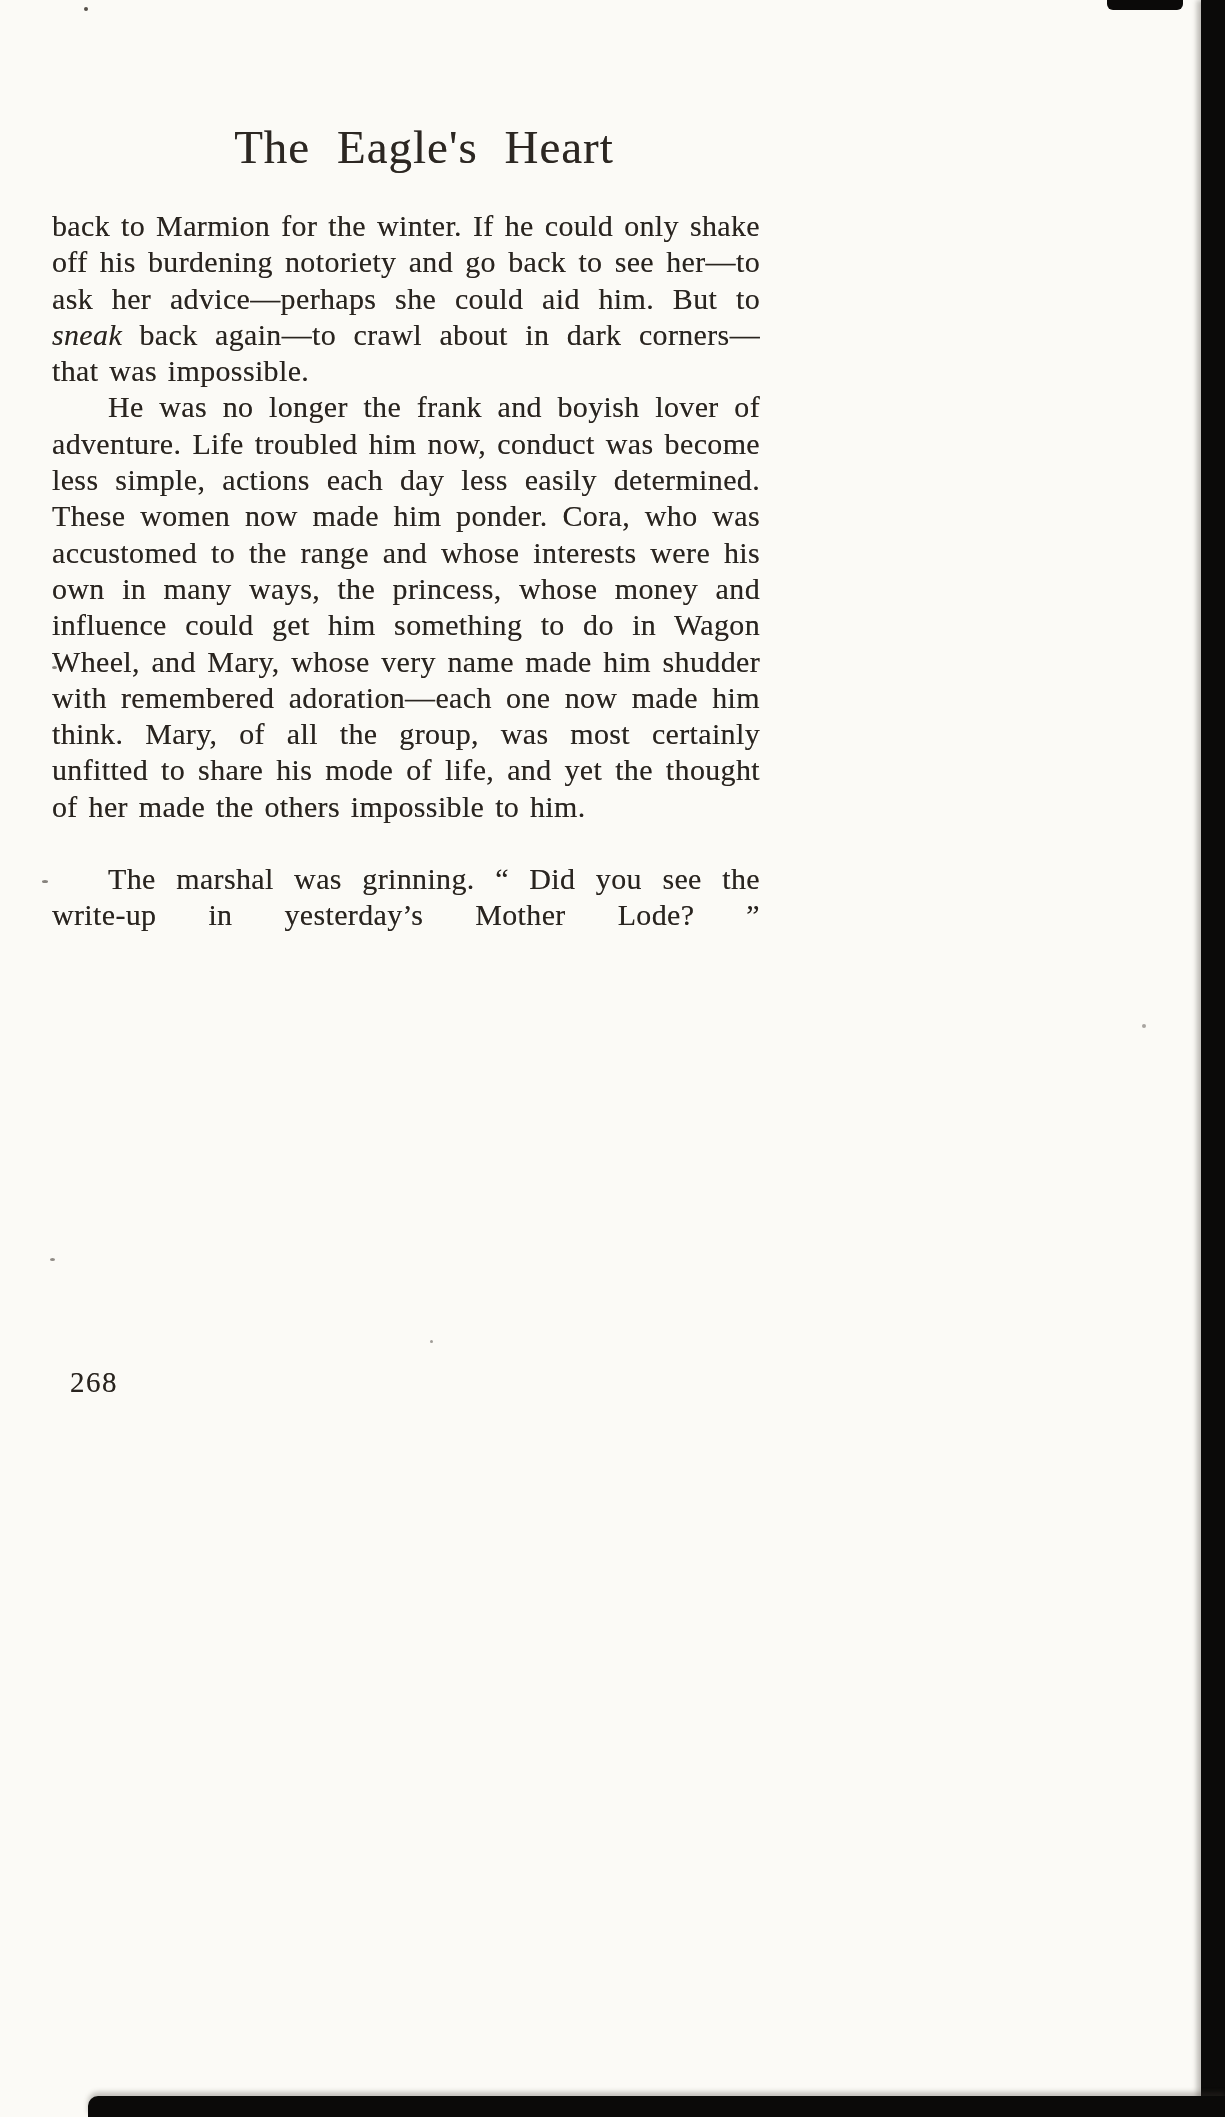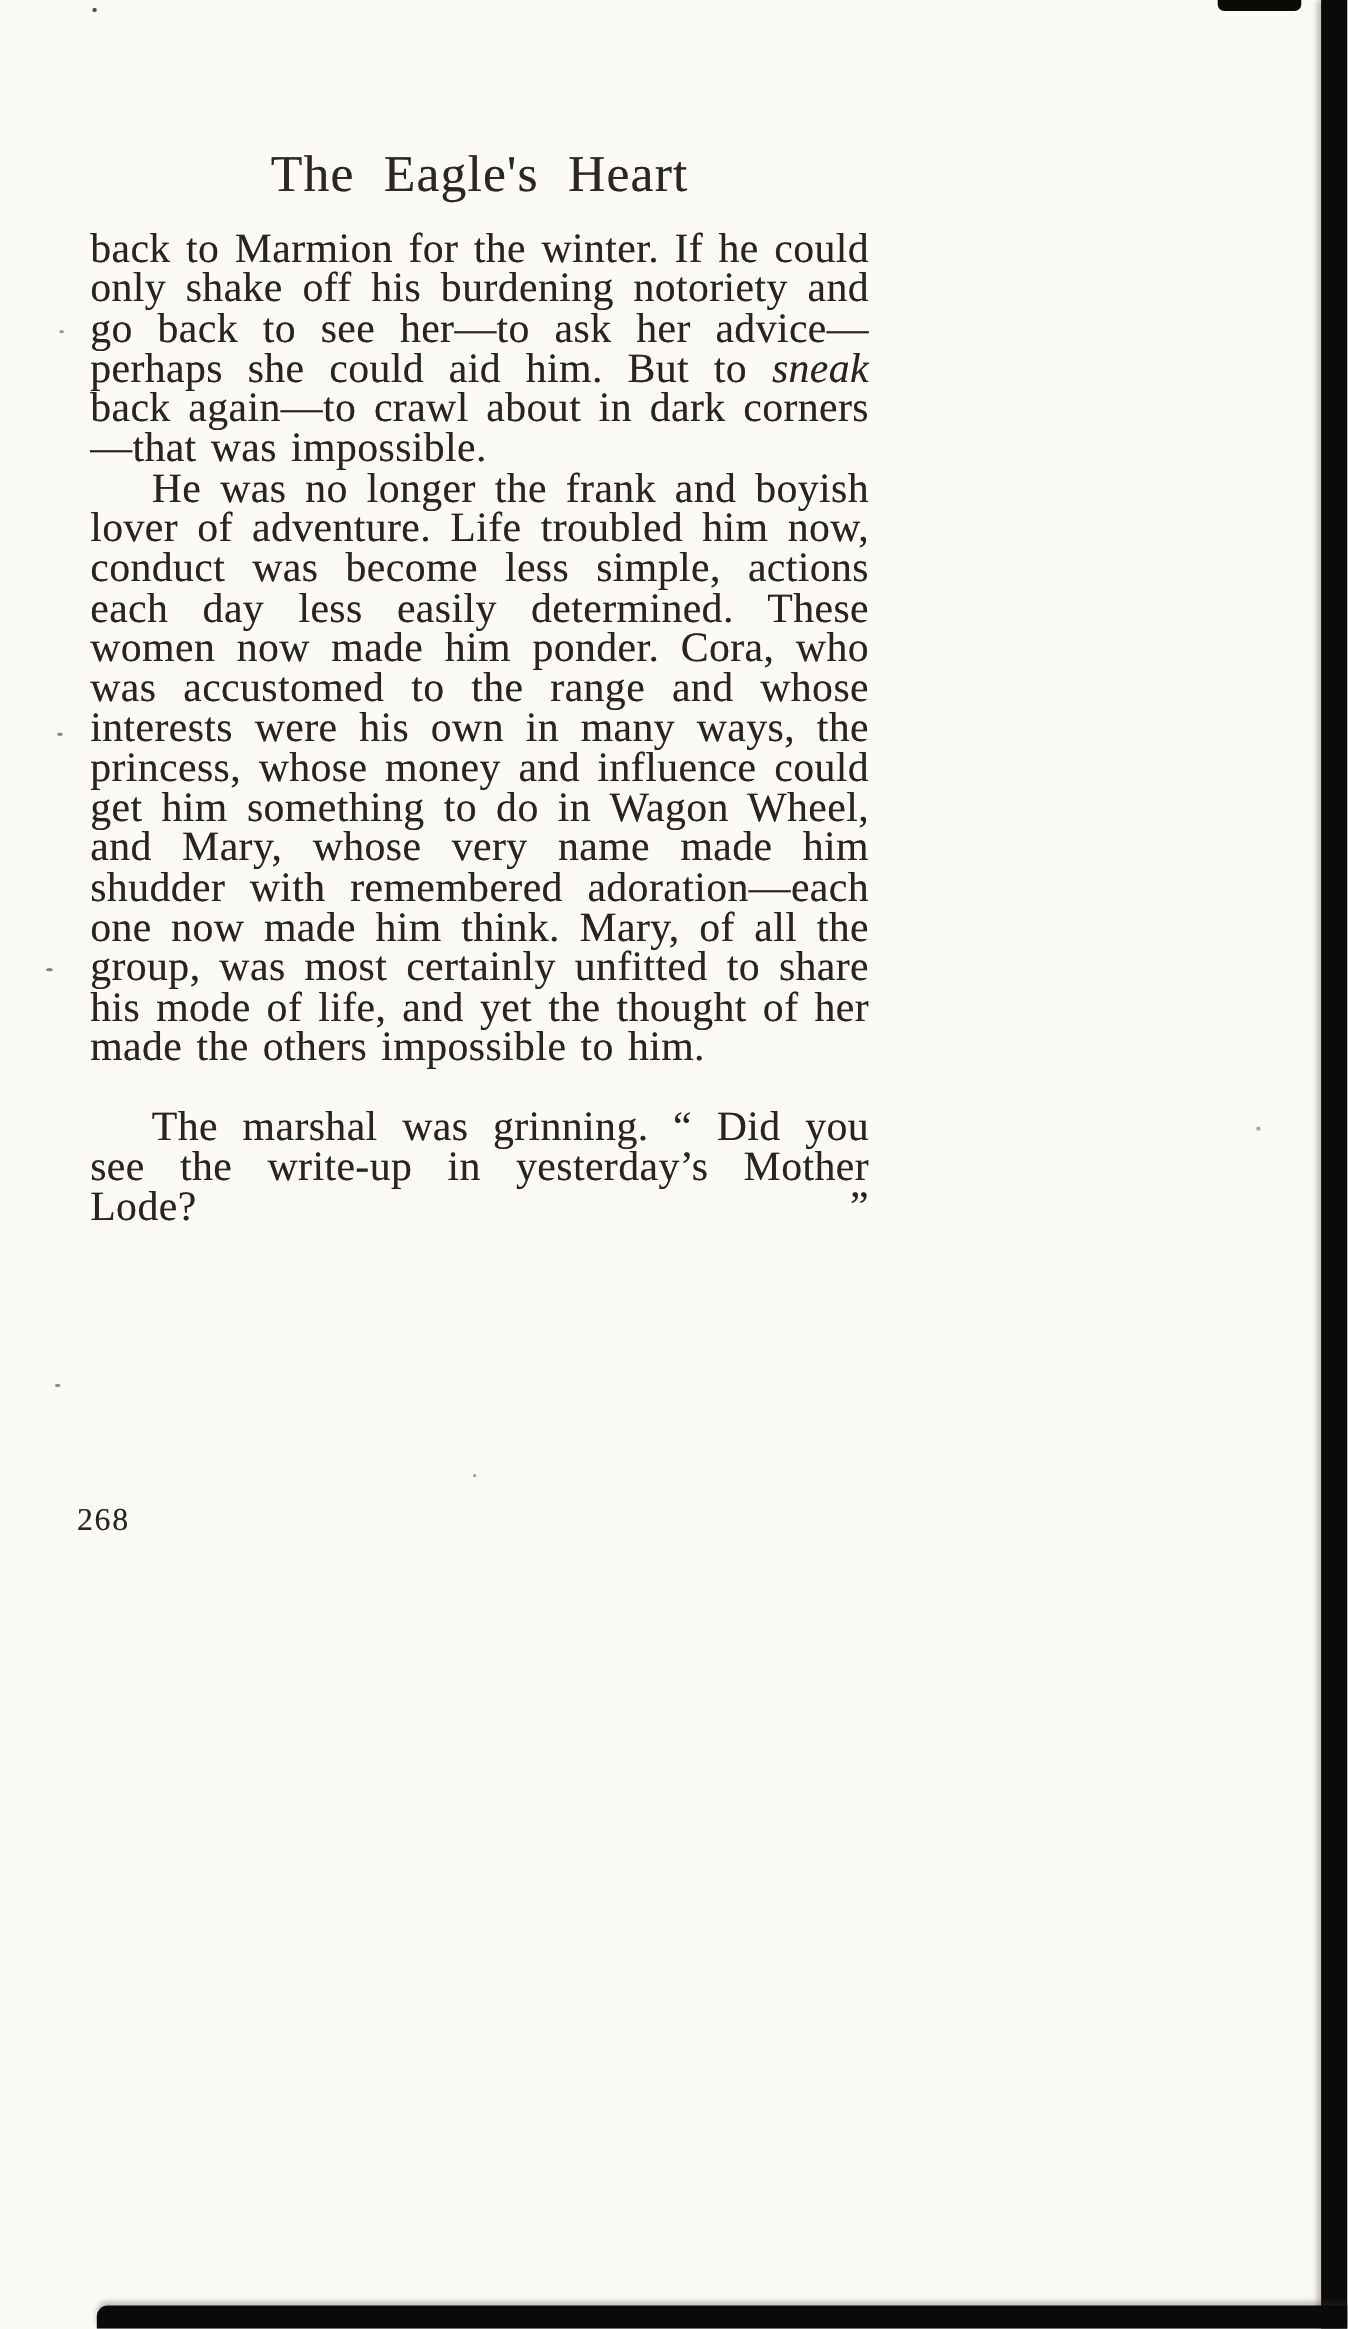--- a/index.html
+++ b/index.html
@@ -13,38 +13,38 @@
     position: relative;
     width: 1225px;
     height: 2117px;
     background: #fbfaf6;
     overflow: hidden;
     font-family: "Liberation Serif", serif;
     color: #29241f;
   }
   .title {
     position: absolute;
-    margin: 12px;
+    margin: 0;
     top: 120px;
     left: 70px;
     width: 708px;
     text-align: center;
     font-size: 47px;
     font-weight: 400;
     word-spacing: 14px;
     letter-spacing: 1px;
     color: #2c2722;
     text-shadow: 0 0 0.6px rgba(44,39,34,0.55);
   }
   .text-column {
     position: absolute;
     top: 208px;
-    left: 82px;
+    left: 52px;
     width: 708px;
-    font-size: 38px;
+    font-size: 30px;
     line-height: 36.3px;
     letter-spacing: 0.35px;
     word-spacing: 3px;
     text-shadow: 0 0 0.5px rgba(41,36,31,0.5);
   }
   .para {
     margin: 0;
     text-align: justify;
   }
   .para.indent {

